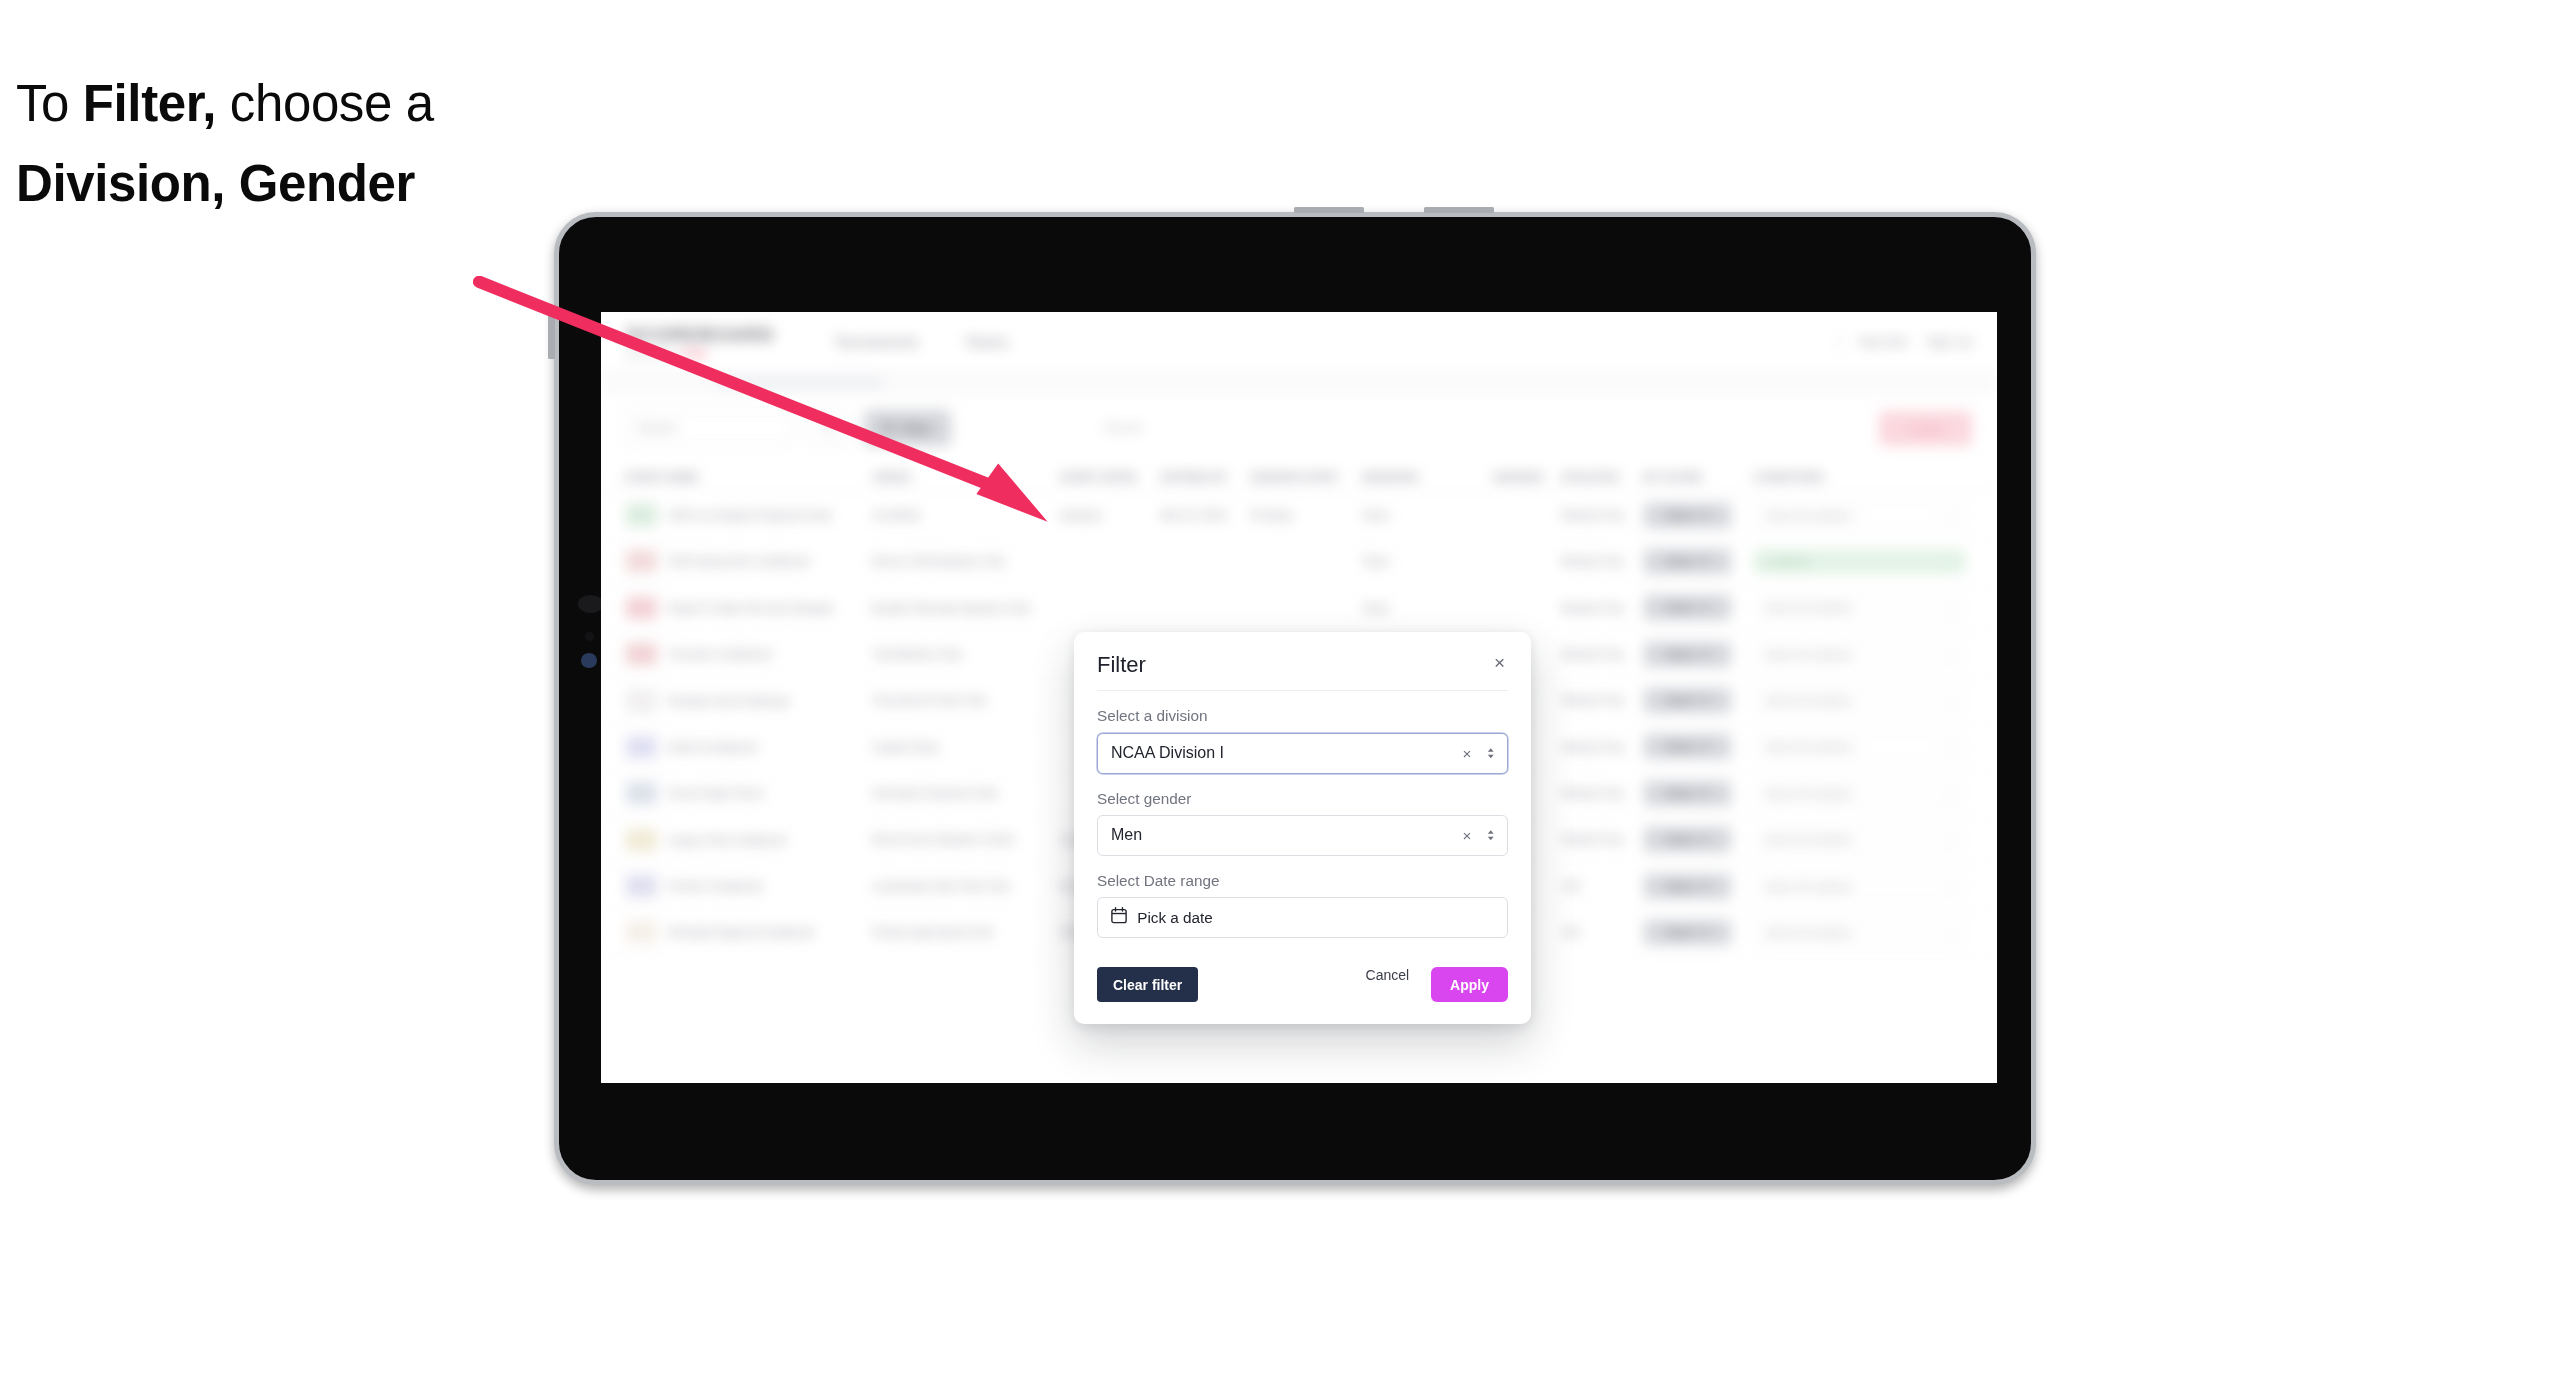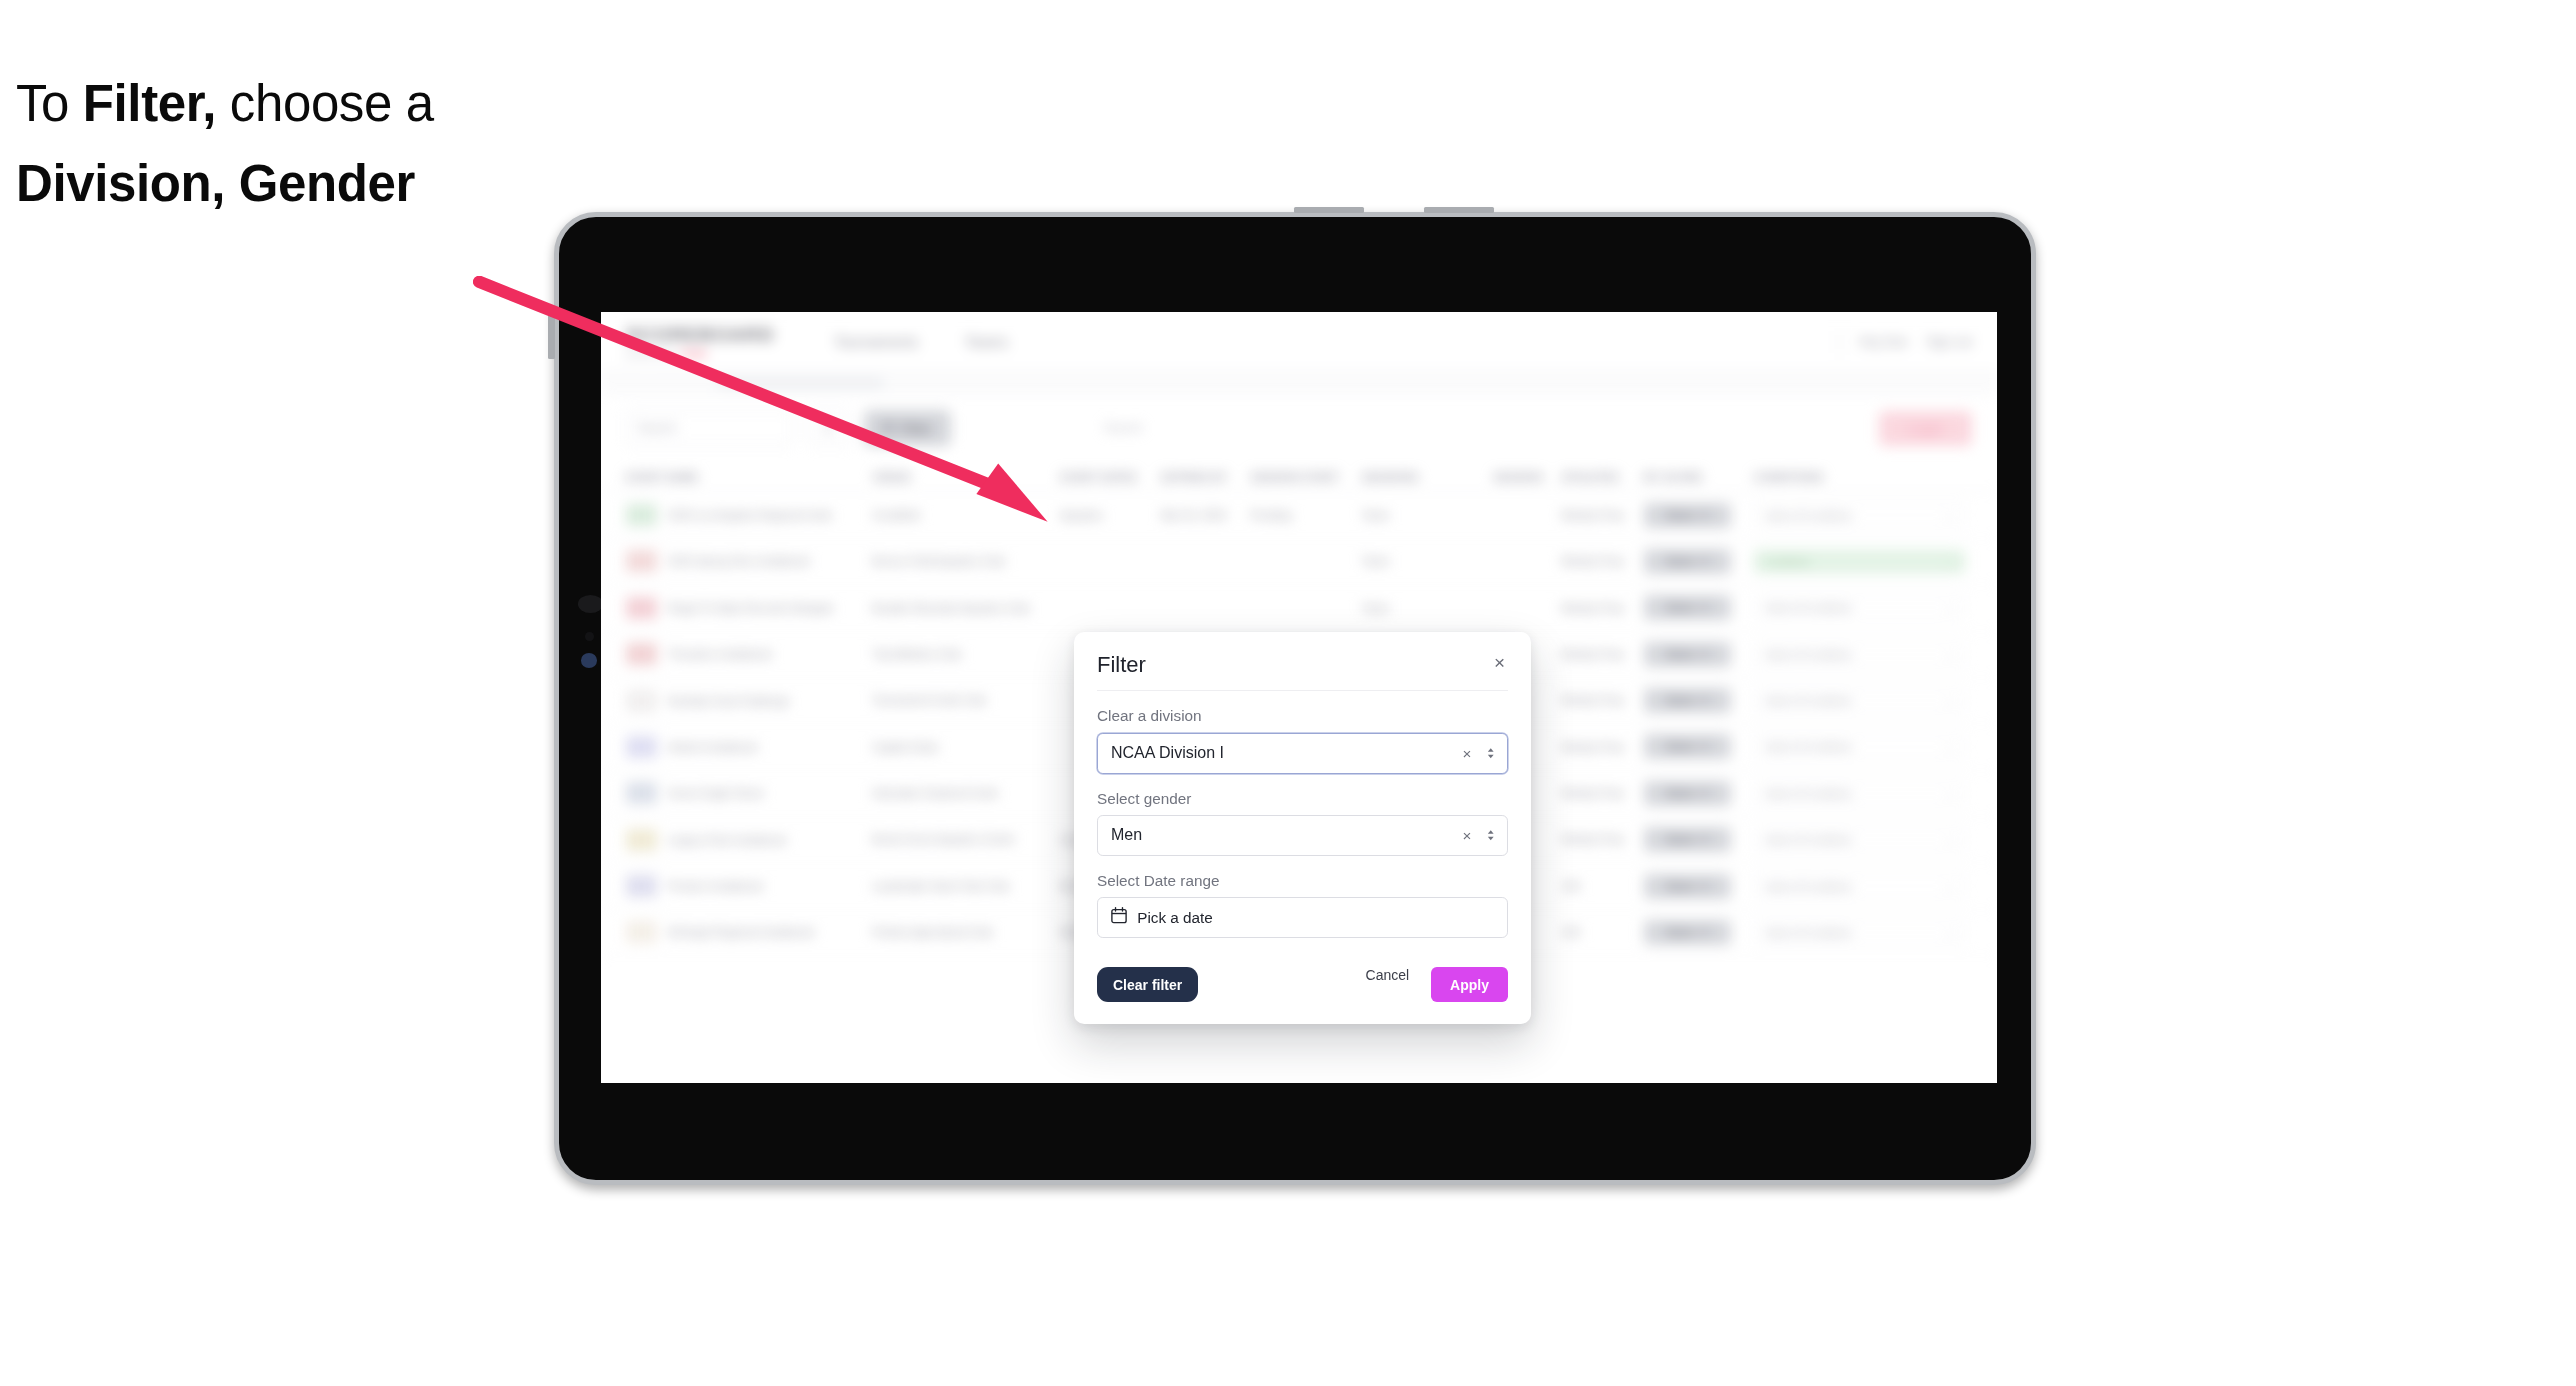--- a/index.html
+++ b/index.html
@@ -160,21 +160,21 @@
   .ic-x { color:#6e717c; font-size:15.3px; line-height:1; }
   .ic-chev { color:#6e717c; font-size:11.6px; line-height:1; display:flex; flex-direction:column; gap:0.7px; }
   .date-ctl {
     height: 41px; border:0.7px solid #dcdde3; border-radius: 5.8px; background:#fff;
     display:flex; align-items:center; gap:10.2px; padding: 0 13px;
     font-size: 15.3px; color:#22252e;
   }
   .modal-actions { display:flex; align-items:center; margin-top: 29px; }
   .btn-clear {
     background:#24304a; color:#ffffff; font-size:14px; font-weight:600;
-    padding: 0 16px; height: 35px; border-radius: 11px; border:none; cursor:pointer;
+    padding: 0 16px; height: 35px; border-radius: 4px; border:none; cursor:pointer;
     display:flex; align-items:center; font-family:"Liberation Sans", sans-serif;
   }
   .actions-right { margin-left:auto; display:flex; align-items:flex-start; gap:22px; }
   .btn-cancel {
     background:none; border:none; font-size:14px; color:#3b3e49; cursor:pointer;
     font-family:"Liberation Sans", sans-serif;
   }
   .btn-apply {
     background:#d946ef; color:#fff; font-size:14px; font-weight:600;
     padding: 0 19px; height: 35px; border-radius: 5.8px; border:none; cursor:pointer;
@@ -489,21 +489,21 @@
             </tbody>
         </table>
       </div>
 
       <div class="modal-overlay"></div>
 
       <div class="modal">
         <div class="modal-close">×</div>
         <div class="modal-title">Filter</div>
 
-        <div class="field-label">Clear a division</div>
+        <div class="field-label">Select a division</div>
         <div class="select-ctl focused">
           <span class="select-val">NCAA Division I</span>
           <span class="select-icons">
             <span class="ic-x">×</span>
             <span class="ic-chev">
               <svg width="9.5" height="14.5" viewBox="0 0 13 20">
                 <path d="M6.5 3 L10.5 8 L2.5 8 Z" fill="#6e717c"></path>
                 <path d="M6.5 17 L10.5 12 L2.5 12 Z" fill="#6e717c"></path>
               </svg>
             </span>

